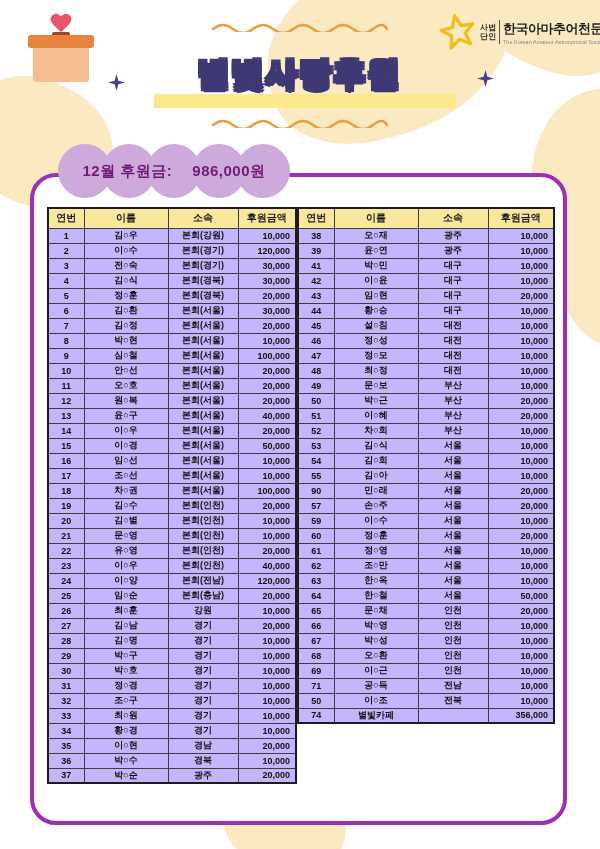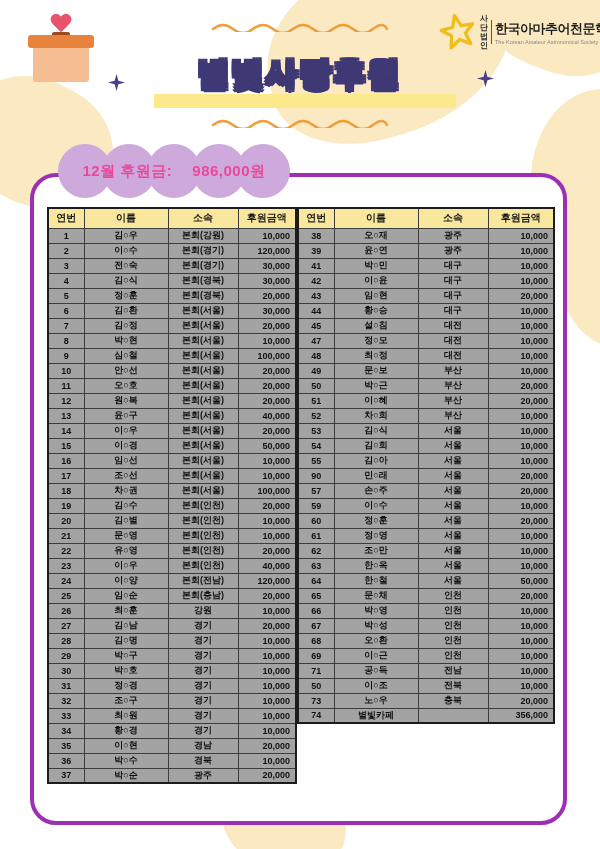--- a/index.html
+++ b/index.html
@@ -52,38 +52,38 @@
       0 -3px 0 var(--title-outline), 0 4px 0 var(--title-outline);
   }
   .sparkle{ position:absolute; width:17px; height:17px; background:var(--sparkle);
     clip-path:polygon(50% 0,61% 39%,100% 50%,61% 61%,50% 100%,39% 61%,0 50%,39% 39%); }
   .sparkle-l{ left:-4px; top:38px; }
   .sparkle-r{ right:-6px; top:34px; }
 
   
   .logo{ position:absolute; left:438px; top:12px; display:flex; align-items:center; }
   .logo-star{ width:40px; height:40px; transform:rotate(-12deg); flex:0 0 auto; }
-  .logo-type{ display:flex; flex-direction:column; font-size:8px; font-weight:700; color:#2b2b2b; line-height:9px; margin-left:2px; }
+  .logo-type{ display:flex; flex-direction:row; font-size:8px; font-weight:700; color:#2b2b2b; line-height:9px; margin-left:2px; }
   .logo-div{ width:1px; height:24px; background:#555; margin:0 3px; }
   .logo-names{ text-align:left; }
   .logo-ko{ font-size:13px; font-weight:800; color:#1d1d1d; letter-spacing:-0.5px; white-space:nowrap; }
   .logo-en{ font-size:5.5px; color:#8a8a8a; white-space:nowrap; margin-top:1px; }
 
   
   .pill{ position:absolute; left:58px; top:142px; width:232px; height:58px; z-index:3; }
   .pill-c{ position:absolute; top:2px; width:54px; height:54px; border-radius:50%; background:var(--lavender); }
   .pill-text{ position:absolute; left:0; top:0; width:100%; height:100%;
     display:flex; align-items:center; justify-content:center; gap:20px;
-    font-size:15px; font-weight:800; color:#ec4899; letter-spacing:0.5px; }
+    font-size:15px; font-weight:800; color:#701a75; letter-spacing:0.5px; }
 
   
   .board{ position:absolute; left:30px; top:173px; width:537px; height:652px;
     background:#ffffff; border:4px solid var(--purple); border-radius:26px; z-index:1; }
   table{ position:absolute; top:30px; border-collapse:collapse; table-layout:fixed;
-    border:2px solid #1c1c1c; background:#a3a3a3; }
+    border:2px solid #1c1c1c; background:#c4b5fd; }
   .tbl-left{ left:13px; width:248px; }
   .tbl-right{ left:263px; width:256px; }
   th,td{ border:1px solid #3d3d3d; overflow:hidden; white-space:nowrap; }
   th{ background:var(--hdr-yellow); font-size:10px; font-weight:800; color:#1a1a1a; height:20px; text-align:center; }
   td{ font-size:9px; font-weight:700; color:#111; height:15px; text-align:center; }
   td.c3{ text-align:right; padding-right:5px; }
   .tbl-left col.w0{ width:36px; } .tbl-left col.w1{ width:84px; } .tbl-left col.w2{ width:70px; } .tbl-left col.w3{ width:58px; }
   .tbl-right col.w0{ width:36px; } .tbl-right col.w1{ width:84px; } .tbl-right col.w2{ width:70px; } .tbl-right col.w3{ width:66px; }
 </style>
 </head>
@@ -442,20 +442,26 @@
           <td class="c2">대구</td>
           <td class="c3">10,000</td>
         </tr>
         <tr>
           <td class="c0">45</td>
           <td class="c1">설○침</td>
           <td class="c2">대전</td>
           <td class="c3">10,000</td>
         </tr>
         <tr>
+          <td class="c0">46</td>
+          <td class="c1">정○성</td>
+          <td class="c2">대전</td>
+          <td class="c3">10,000</td>
+        </tr>
+        <tr>
           <td class="c0">47</td>
           <td class="c1">정○모</td>
           <td class="c2">대전</td>
           <td class="c3">10,000</td>
         </tr>
         <tr>
           <td class="c0">48</td>
           <td class="c1">최○정</td>
           <td class="c2">대전</td>
           <td class="c3">10,000</td>
@@ -584,26 +590,20 @@
           <td class="c0">71</td>
           <td class="c1">공○득</td>
           <td class="c2">전남</td>
           <td class="c3">10,000</td>
         </tr>
         <tr>
           <td class="c0">50</td>
           <td class="c1">이○조</td>
           <td class="c2">전북</td>
           <td class="c3">10,000</td>
-        </tr>
-        <tr>
-          <td class="c0">73</td>
-          <td class="c1">노○우</td>
-          <td class="c2">충북</td>
-          <td class="c3">20,000</td>
         </tr>
         <tr>
           <td class="c0">74</td>
           <td class="c1">별빛카페</td>
           <td class="c2"></td>
           <td class="c3">356,000</td>
         </tr>
       </tbody>
   </table>
 </div>

